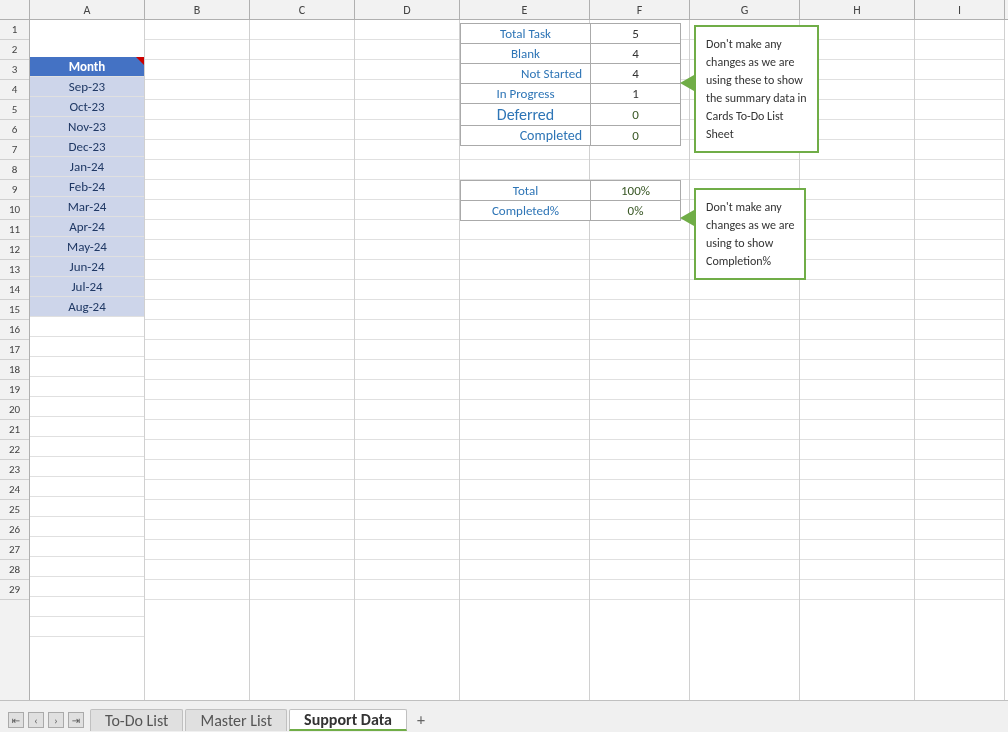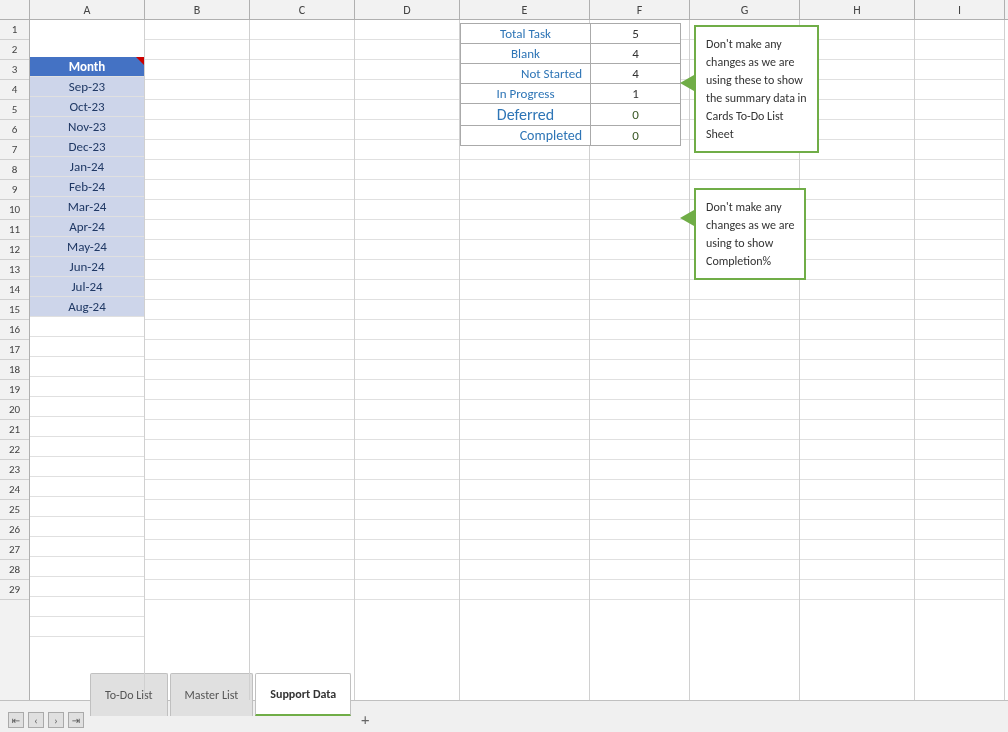--- a/index.html
+++ b/index.html
@@ -155,32 +155,32 @@
       display: flex;
       align-items: center;
       justify-content: center;
       cursor: pointer;
       font-size: 10px;
       color: #555;
       user-select: none;
     }
 
     .tab {
-      height: 43px;
+      height: 22px;
       padding: 0 14px;
       display: flex;
       align-items: center;
       border: 1px solid #c0c0c0;
       border-bottom: none;
       background: #e0e0e0;
       color: #555;
-      font-size: 12px;
+      font-size: 16px;
       cursor: pointer;
       user-select: none;
-      margin-bottom: 16px;
+      margin-bottom: 1px;
       border-radius: 2px 2px 0 0;
     }
 
     .tab.active {
       background: #fff;
       color: #333;
       font-weight: bold;
       border-bottom: 2px solid #70ad47;
       border-color: #c0c0c0 #c0c0c0 #70ad47 #c0c0c0;
       border-width: 1px 1px 2px 1px;
@@ -612,20 +612,34 @@
               <td style="border:1px solid #aaa; padding:1px 8px; text-align:center; font-size:13px; height:20px; color:#375623; background:#fff;">0</td>
             </tr>
             <tr>
               <td style="border:1px solid #aaa; padding:1px 8px; text-align:right; font-size:14px; height:20px; color:#2e75b6; background:#fff;">Completed</td>
               <td style="border:1px solid #aaa; padding:1px 8px; text-align:center; font-size:13px; height:20px; color:#375623; background:#fff;">0</td>
             </tr>
           </tbody>
             </table>
         </div>
 
+        <div style="position:absolute; top: 160px; left: 430px; z-index: 5; pointer-events: none;">
+          <table style="border-collapse:collapse;">
+            <tbody>
+                <tr>
+              <td style="border:1px solid #aaa; padding:1px 8px; text-align:center; font-size:13px; height:20px; min-width:130px; color:#2e75b6; background:#fff;">Total</td>
+              <td style="border:1px solid #aaa; padding:1px 8px; text-align:center; font-size:13px; height:20px; min-width:90px; color:#375623; background:#fff;">100%</td>
+            </tr>
+            <tr>
+              <td style="border:1px solid #aaa; padding:1px 8px; text-align:center; font-size:13px; height:20px; color:#2e75b6; background:#fff;">Completed%</td>
+              <td style="border:1px solid #aaa; padding:1px 8px; text-align:center; font-size:13px; height:20px; color:#375623; background:#fff;">0%</td>
+            </tr>
+          </tbody>
+            </table>
+        </div>
 
         <div style="position:absolute; top: 5px; left: 664px; z-index: 6; pointer-events: none;">
 
           <div style="position:absolute; left:-14px; top:50px; width:0; height:0; border-top:8px solid transparent; border-bottom:8px solid transparent; border-right:14px solid #70ad47;"></div>
           <div style="border: 2px solid rgb(112, 173, 71); background: rgb(255, 255, 255); padding: 8px 10px; font-size: 12px; color: rgb(51, 51, 51); line-height: 1.5; max-width: 200px; white-space: pre-line;">Don't make any
 changes as we are
 using these to show
 the summary data in
 Cards To-Do List
 Sheet</div>

